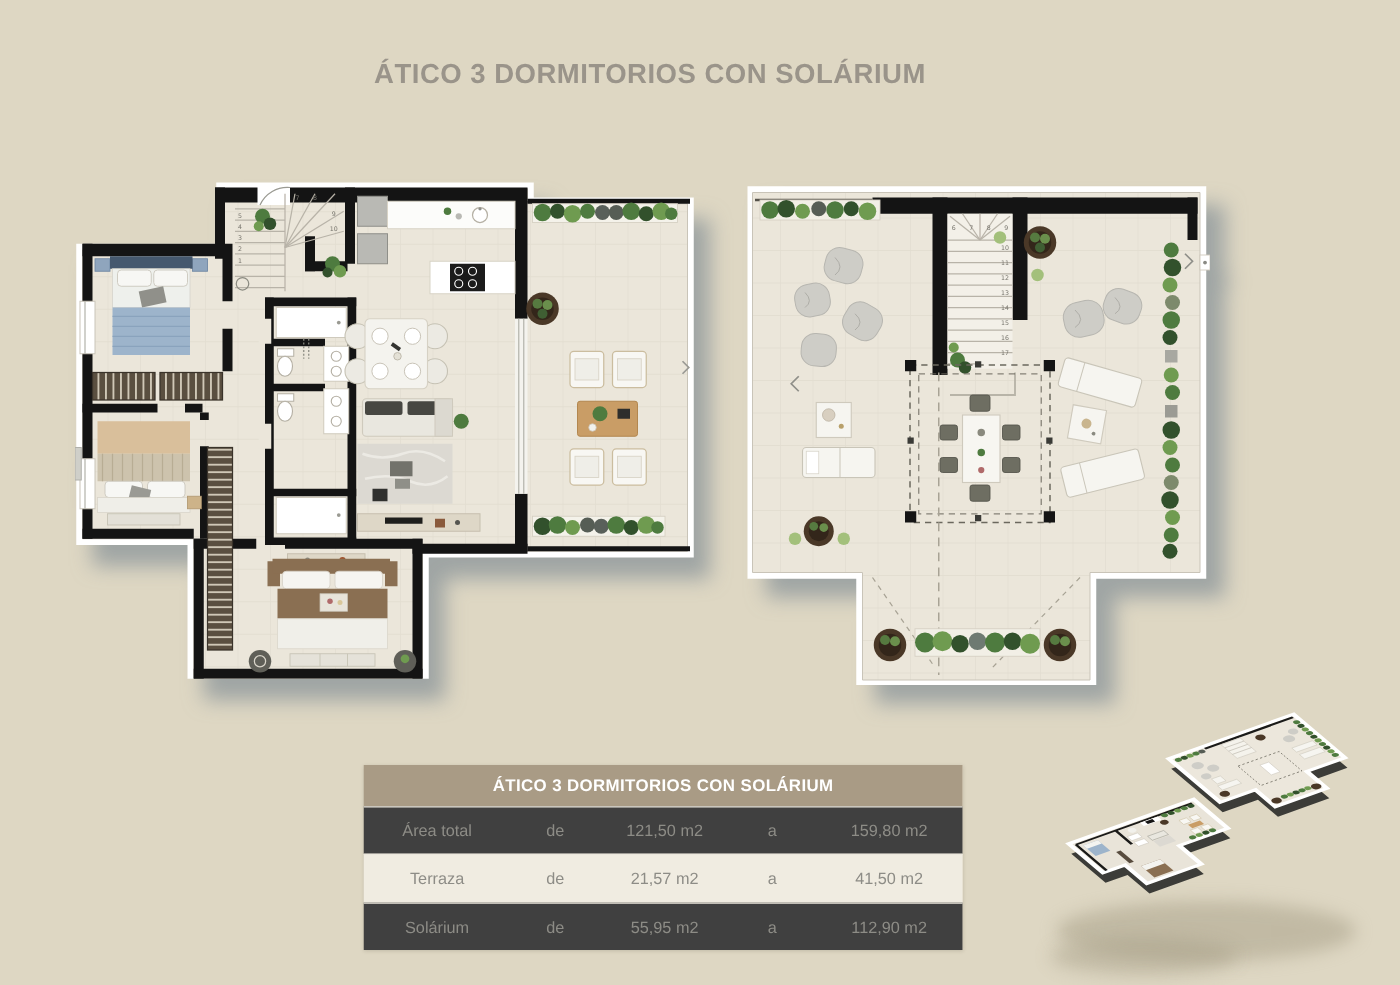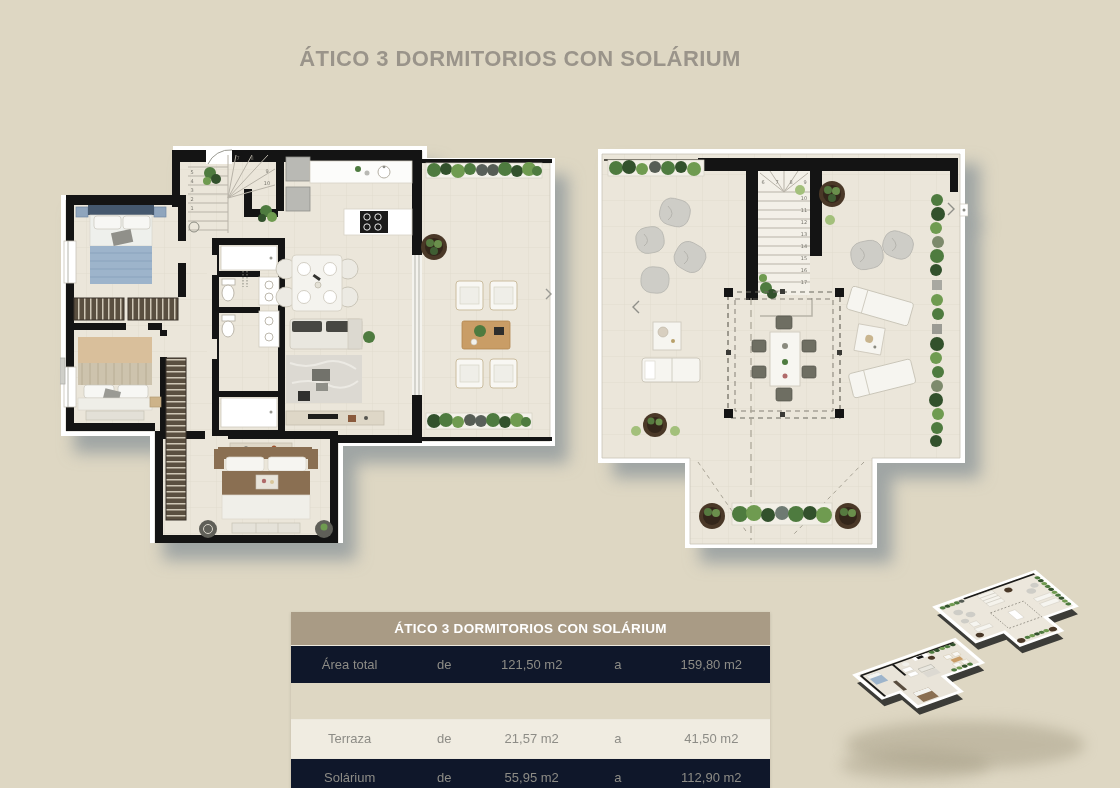--- a/index.html
+++ b/index.html
@@ -11,23 +11,23 @@
   .plan-left{left:60px;top:143px;width:500px;height:400px;
        filter:drop-shadow(13px 17px 8px rgba(108,124,138,.55));}
   .plan-right{left:598px;top:148px;width:370px;height:400px;
        filter:drop-shadow(15px 15px 8px rgba(108,124,138,.55));}
   .iso{position:absolute;left:815px;top:545px;width:305px;height:243px;}
   .areas-table{position:absolute;left:291px;top:612px;width:479px;
        font-size:13px;color:#8d8c86;box-shadow:0 1px 3px rgba(60,55,40,.18);}
   .t-header{background:#a99b85;color:#ffffff;font-weight:bold;text-align:center;
        height:33px;line-height:33px;font-size:13.5px;letter-spacing:.3px;}
   .t-row{display:grid;grid-template-columns:24.5% 15% 21.5% 14.5% 24.5%;
-       height:37.3px;align-items:center;text-align:center;background:#0f172a;
+       height:37.3px;align-items:center;text-align:center;background:#404040;
        border-top:1px solid #ece8dd;}
-  .t-row.alt{background:#f0ece1;margin-top:36px;}
+  .t-row.alt{background:#f0ece1;}
   .t-cell{white-space:nowrap;}
   svg{display:block;}
 </style>
 </head>
 <body>
 
 <div class="page-title">ÁTICO 3 DORMITORIOS CON SOLÁRIUM</div>
 
 <div class="plan plan-left">
 <svg width="500" height="400" viewBox="0 0 500 400">

